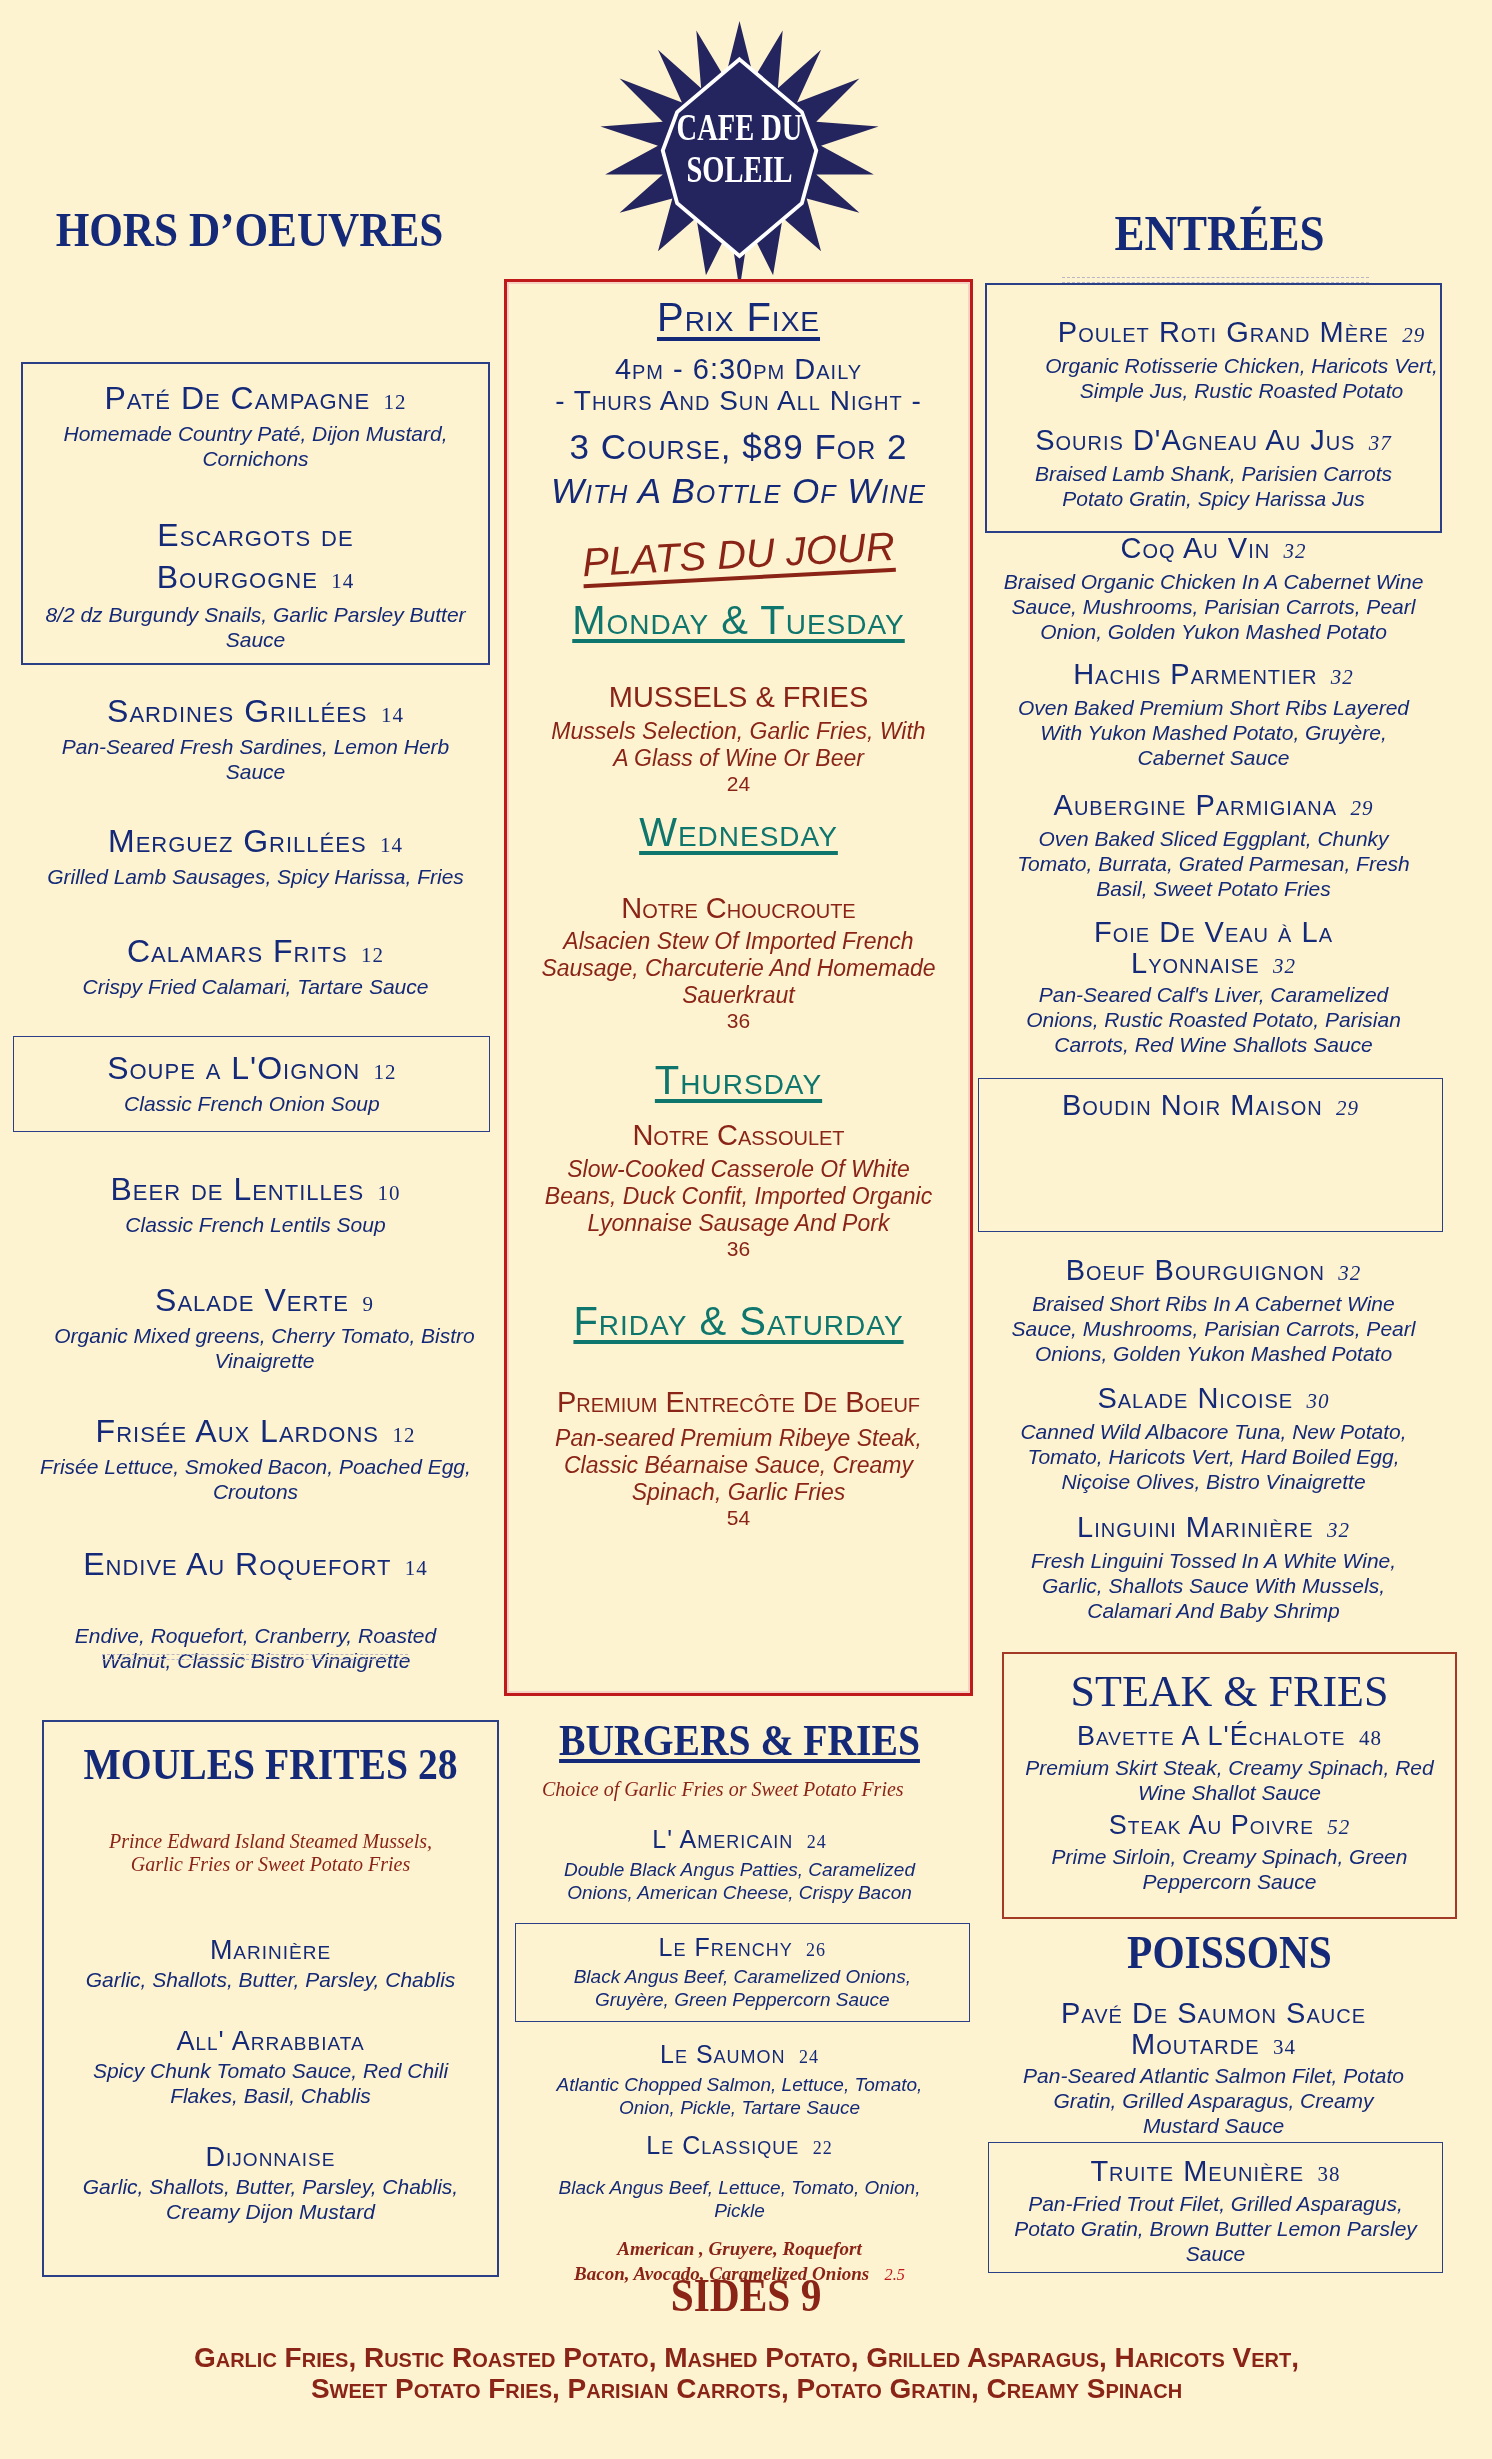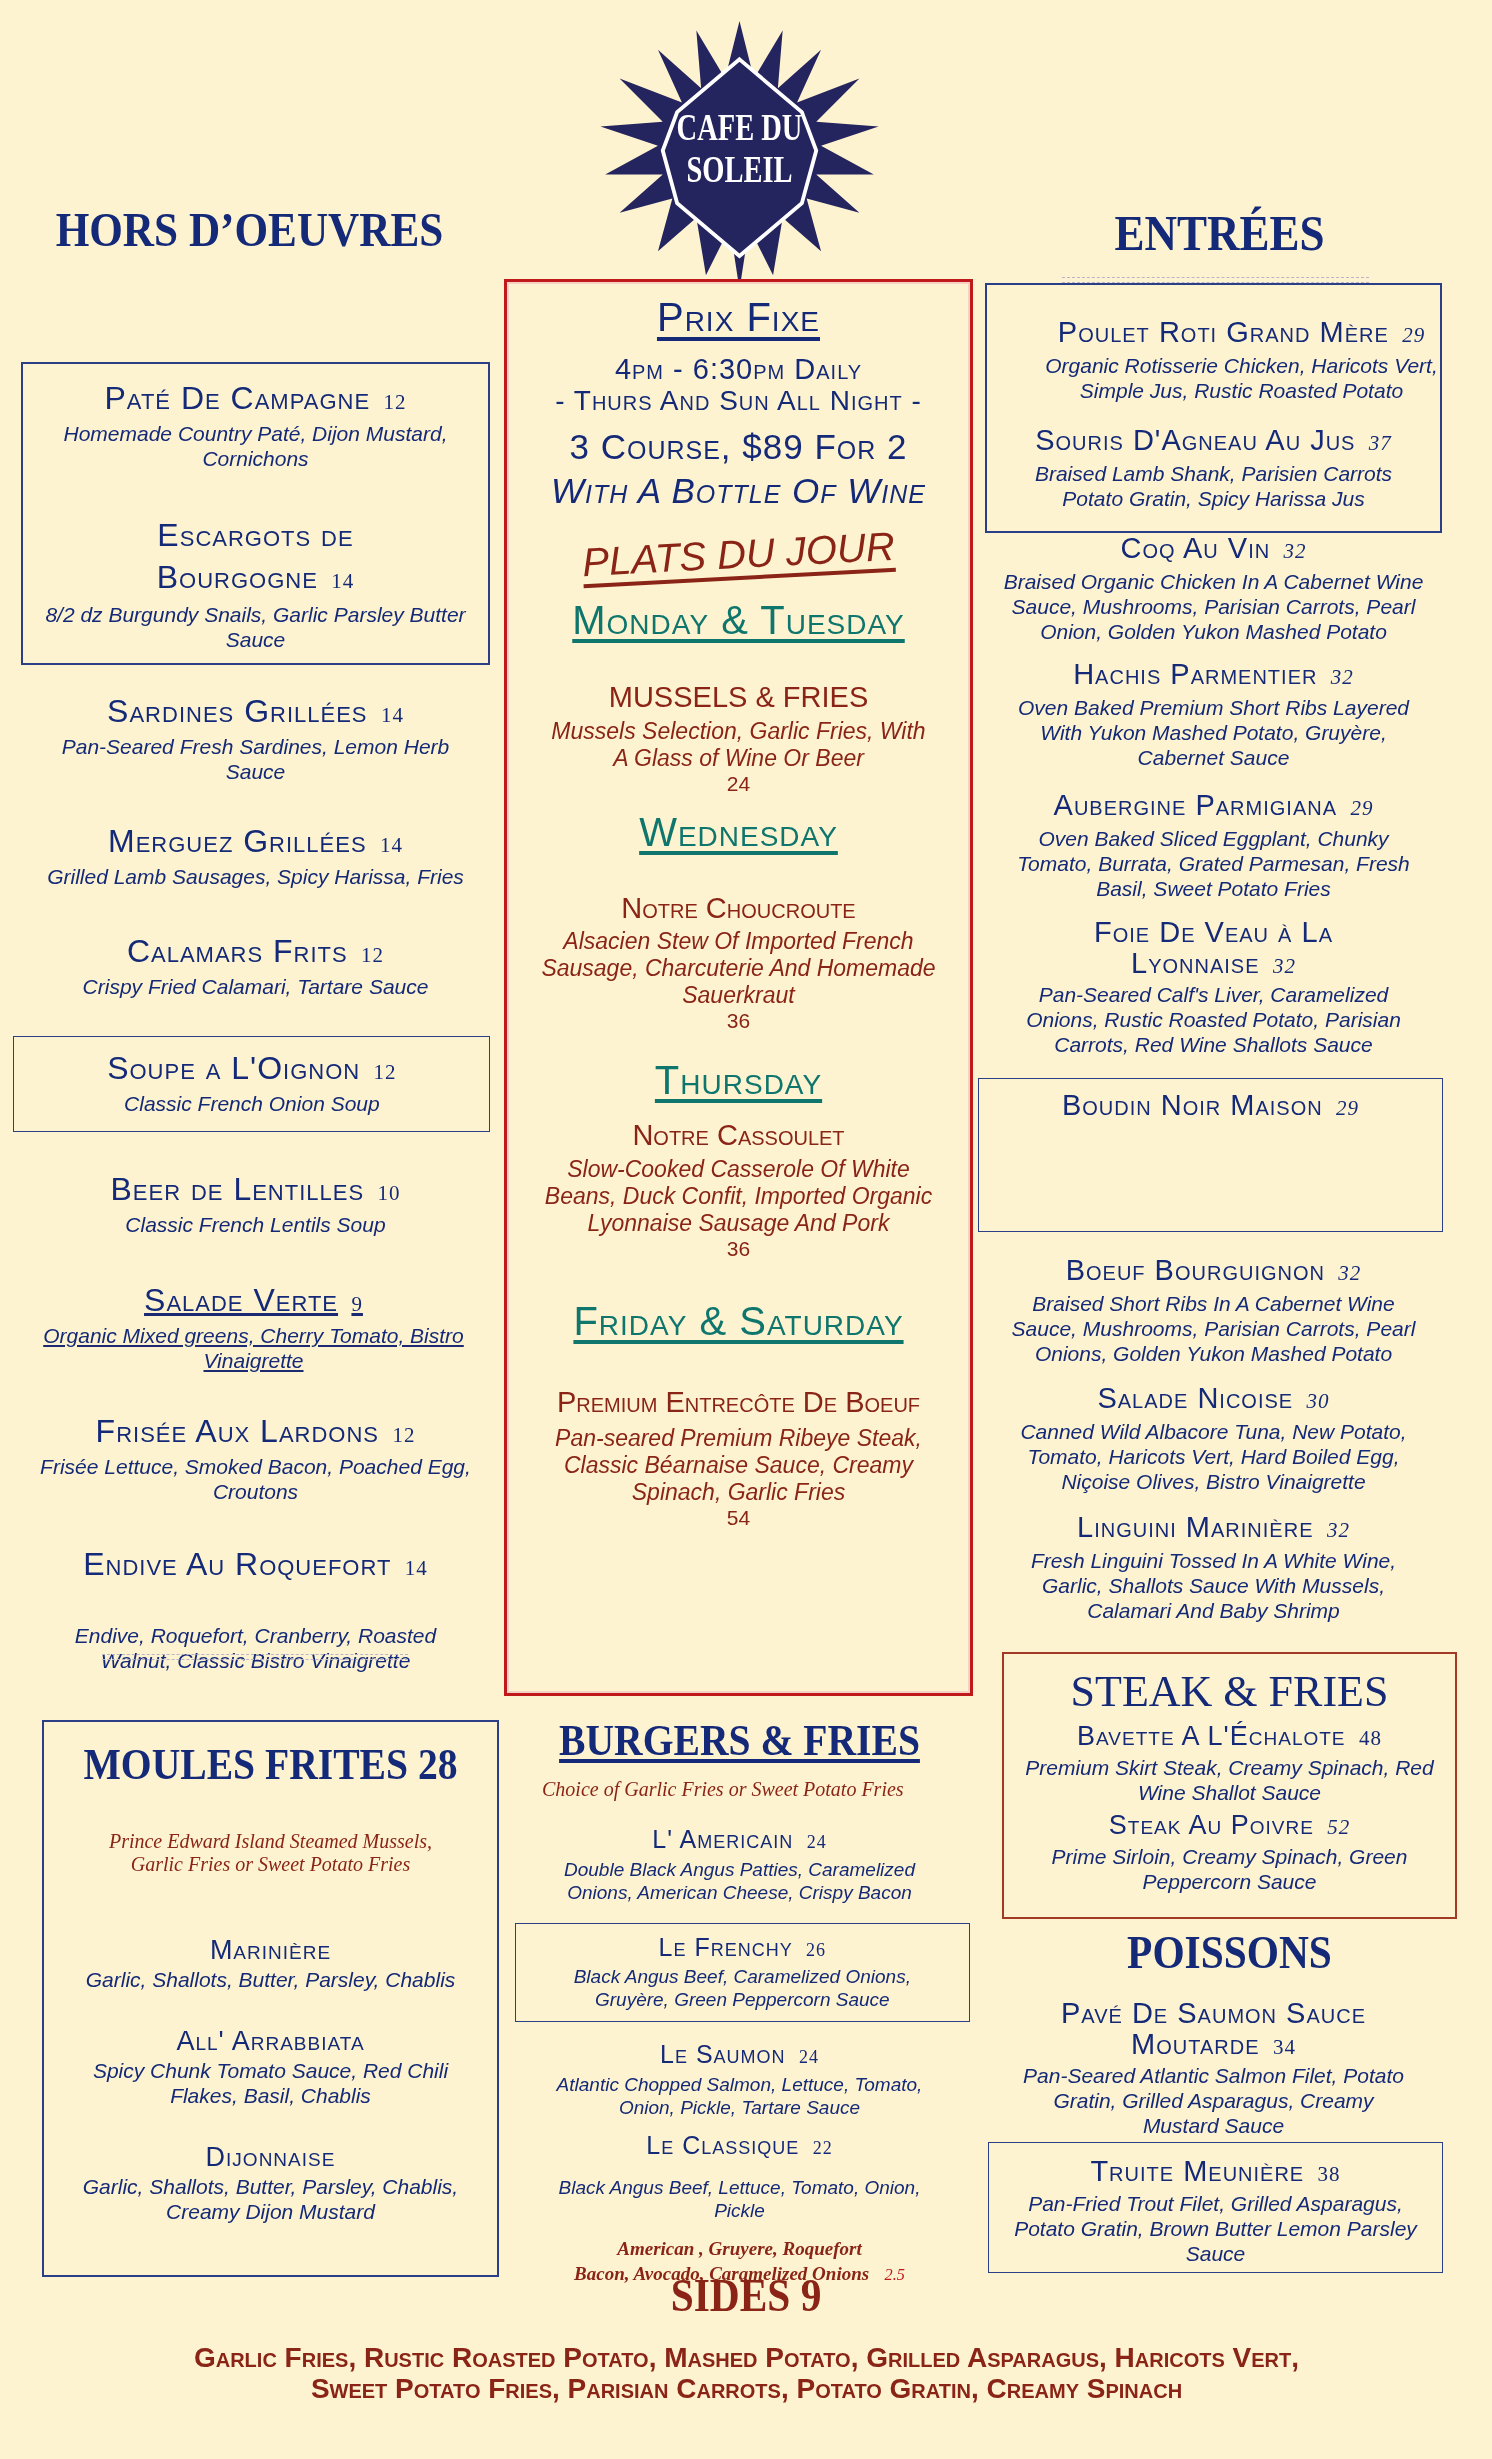--- a/index.html
+++ b/index.html
@@ -64,21 +64,21 @@
   <div class="desc navy">Crispy Fried Calamari, Tartare Sauce</div>
 </div>
 <div class="abs bluebox item" style="left:13.4px; top:1036px; width:477px; height:96px; padding-top:11.5px;">
   <div class="name sc navy"><span>Soupe a L'Oignon</span><span class="price">12</span></div>
   <div class="desc navy">Classic French Onion Soup</div>
 </div>
 <div class="abs item" style="left:21px; top:1170px; width:469px;">
   <div class="name sc navy"><span>Beer de Lentilles</span><span class="price">10</span></div>
   <div class="desc navy">Classic French Lentils Soup</div>
 </div>
-<div class="abs item" style="left:19px; top:1281px; width:469px;text-decoration:underline;">
+<div class="abs item" style="left:30px; top:1281px; width:469px;">
   <div class="name sc navy"><span>Salade Verte</span><span class="price">9</span></div>
   <div class="desc navy" style="padding:0 19px;">Organic Mixed greens, Cherry Tomato, Bistro Vinaigrette</div>
 </div>
 <div class="abs item" style="left:21px; top:1412px; width:469px;">
   <div class="name sc navy"><span>Frisée Aux Lardons</span><span class="price">12</span></div>
   <div class="desc navy" style="padding:0 9.6px;">Frisée Lettuce, Smoked Bacon, Poached Egg, Croutons</div>
 </div>
 <div class="abs item" style="left:21px; top:1545px; width:469px;">
   <div class="name sc navy"><span>Endive Au Roquefort</span><span class="price">14</span></div>
   <div class="desc navy" style="padding:0 48px;margin-top:36px;">Endive, Roquefort, Cranberry, Roasted Walnut, Classic Bistro Vinaigrette</div>

